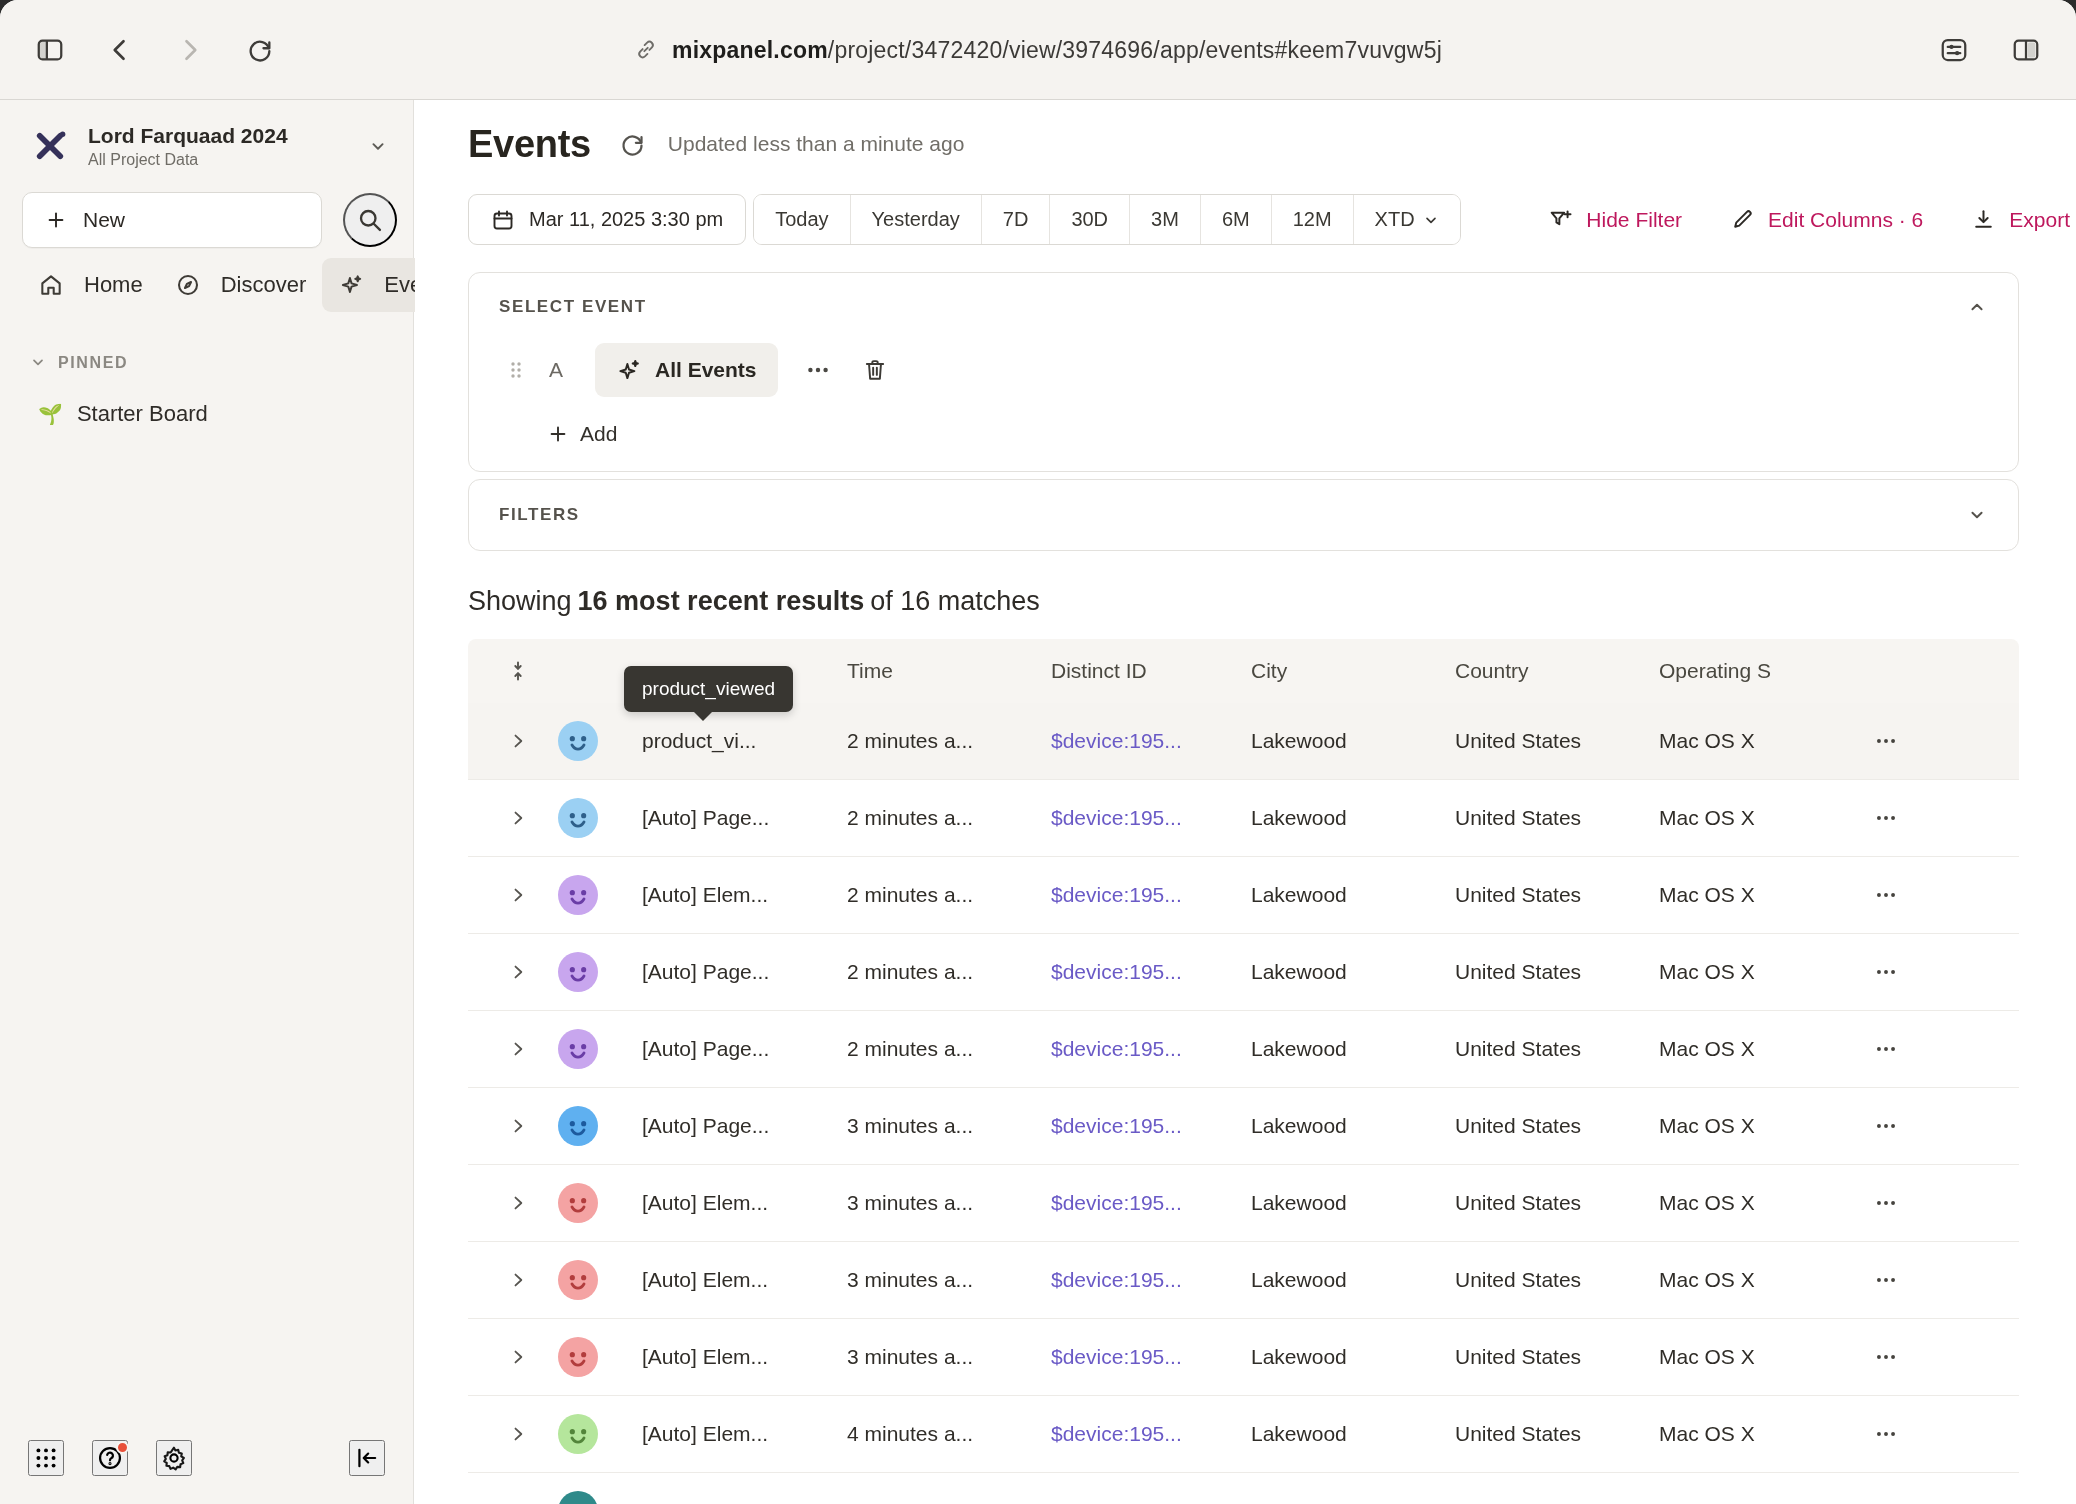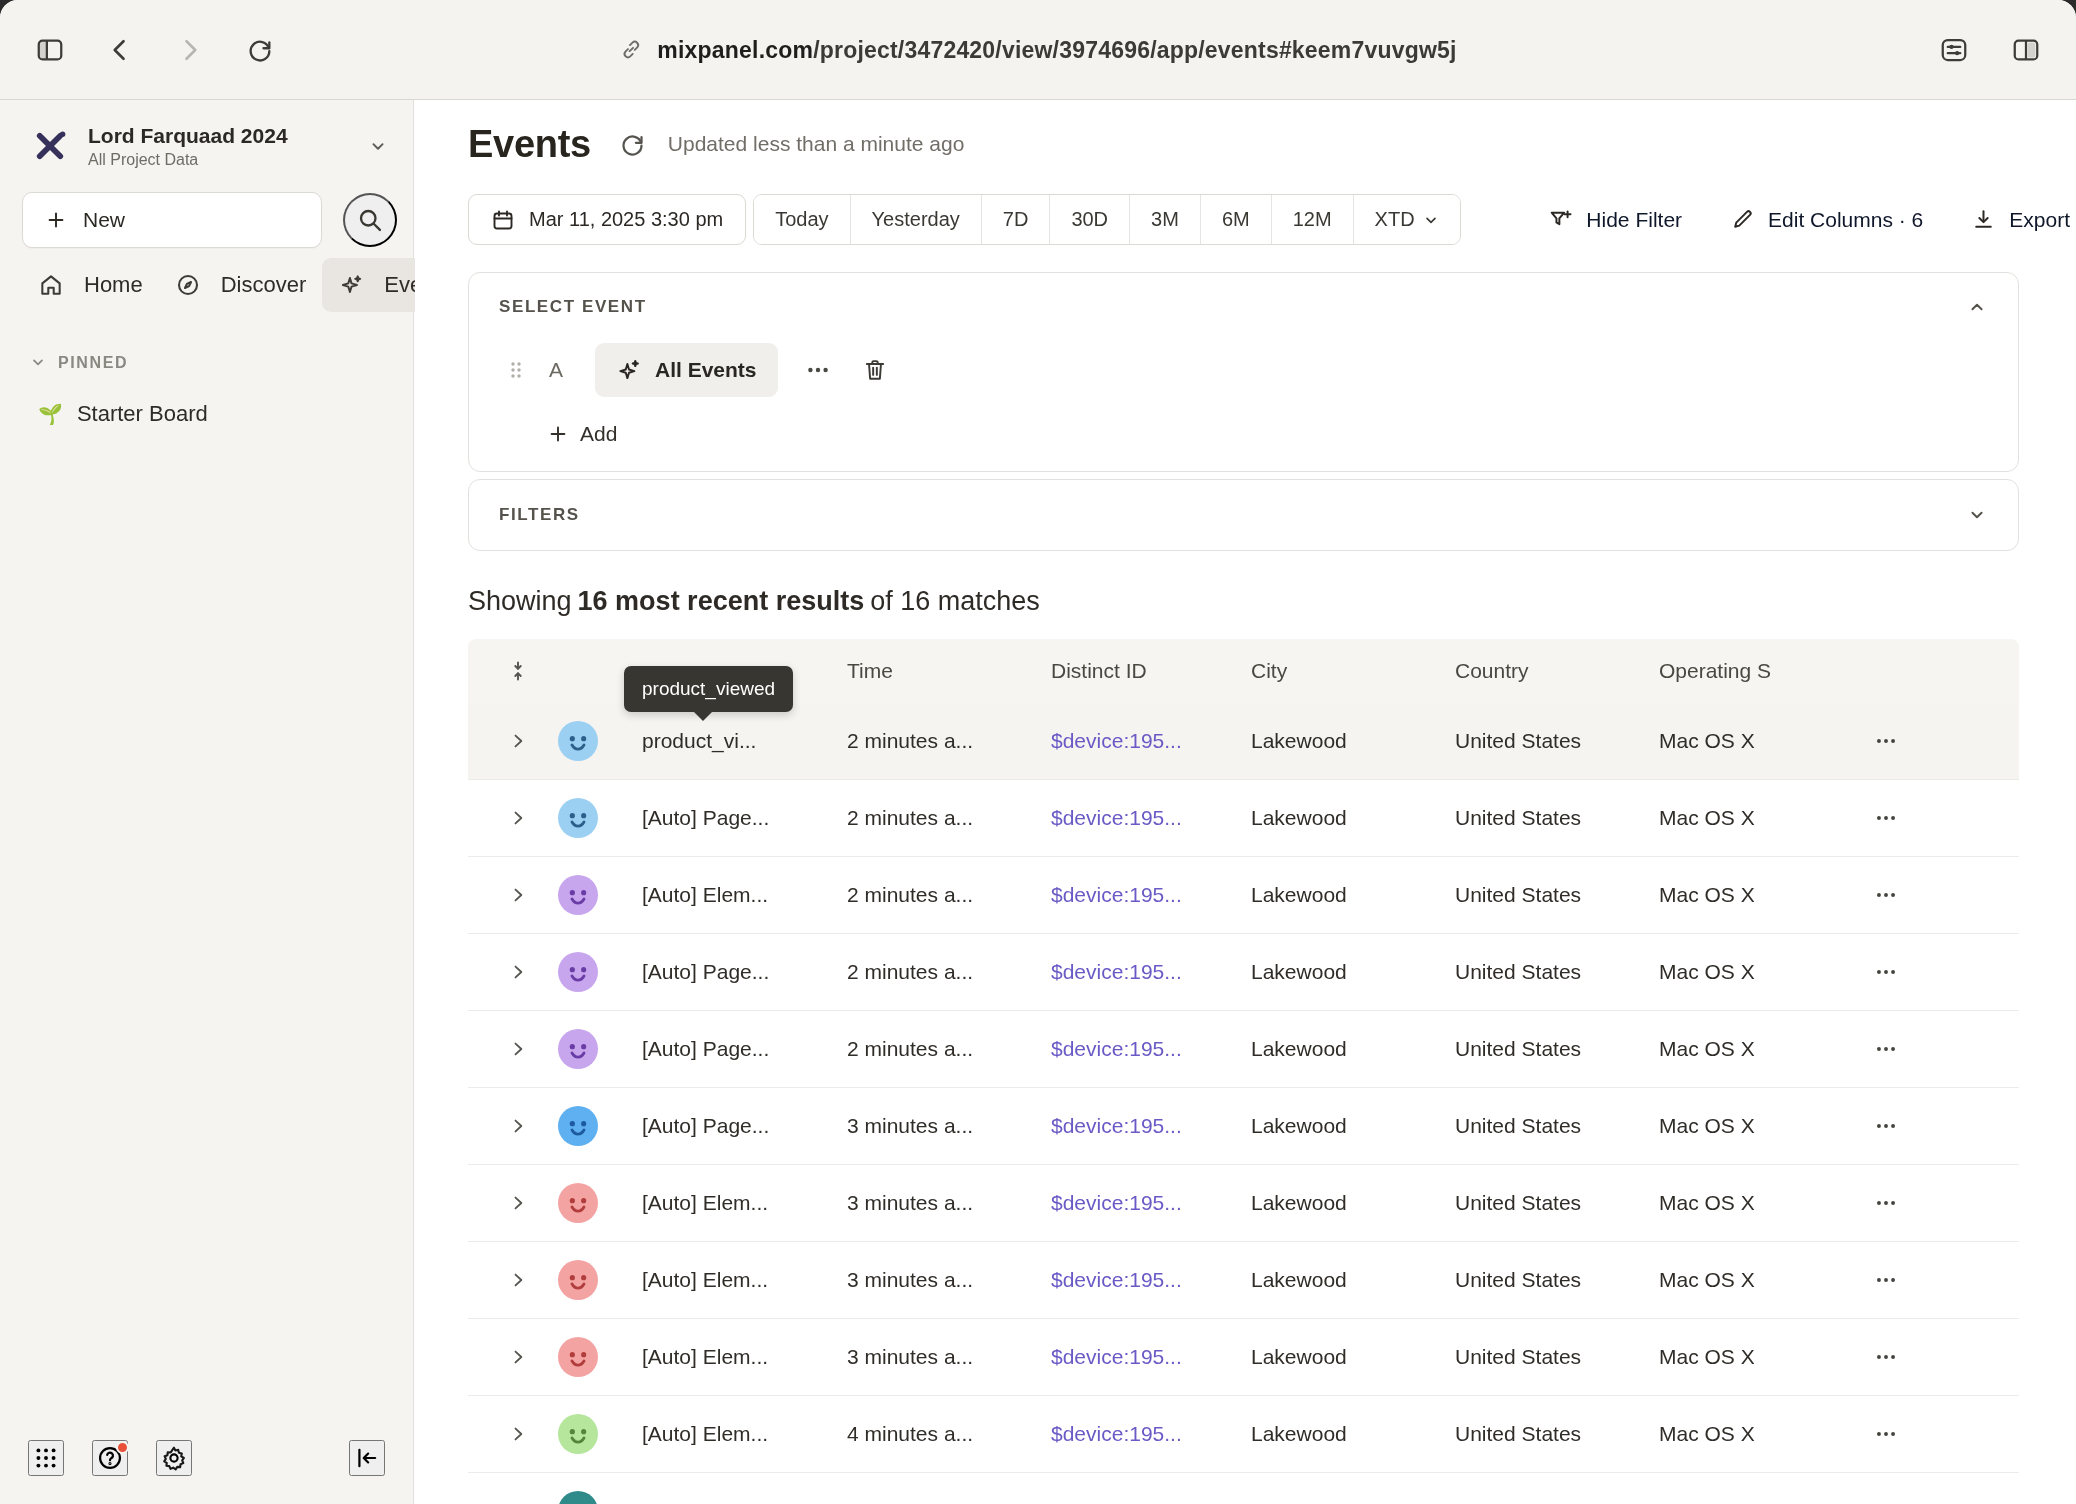--- a/index.html
+++ b/index.html
@@ -28,21 +28,21 @@
     display: flex; align-items: center; justify-content: center; margin-right: 22px;
     background: transparent; border: none; cursor: default;
   }
   .chrome-btn.disabled { color: #b9b6b1; }
   .url-box {
     position: absolute; left: 50%; top: 50%; transform: translate(-50%, -50%);
     display: flex; align-items: center; gap: 14px; color: #6f6d69;
   }
   .url-text { font-size: 23px; letter-spacing: 0.2px; white-space: nowrap; }
   .url-host { color: #1f1e1c; font-weight: 600; }
-  .url-path { color: #3c3a37; font-weight: 700; margin-top: 46px; }
+  .url-path { color: #3c3a37; font-weight: 400; margin-top: 46px; }
   .chrome-right { margin-left: auto; display: flex; align-items: center; gap: 24px; }
   .chrome-right .chrome-btn { margin-right: 0; }
 
   
   .sidebar {
     position: absolute; top: 100px; left: 0; bottom: 0; width: 414px;
     background: #f6f4f1; border-right: 1px solid #e2e0dc;
     display: flex; flex-direction: column; padding: 16px 14px 0 14px;
   }
   .workspace {
@@ -115,21 +115,21 @@
     margin-left: 7px; height: 51px; display: flex; border: 1px solid #dbd9d4; border-radius: 9px;
     overflow: hidden; background: #fff;
   }
   .range-btn {
     display: flex; align-items: center; gap: 8px; padding: 0 21px; font-size: 20px; color: #3a3833;
     background: #fff; border: none; border-left: 1px solid #e6e4e0; cursor: default;
   }
   .range-btn:first-child { border-left: none; }
   .toolbar-right { margin-left: auto; display: flex; align-items: center; gap: 48px; }
   .tool-link {
-    display: flex; align-items: center; gap: 13px; font-size: 21px; font-weight: 500; color: #0f172a;
+    display: flex; align-items: center; gap: 13px; font-size: 21px; font-weight: 500; color: #be185d;
   }
   .tool-link .icon { color: #2c2925; }
 
   .card {
     width: 1551px; border: 1px solid #e3e1dd; border-radius: 12px; background: #fff;
   }
   .select-card { margin-top: 27px; padding: 22px 30px; }
   .card-head { display: flex; align-items: center; justify-content: space-between; height: 24px; gap: 23px; }
   .card-title { font-size: 17px; font-weight: 700; letter-spacing: 1.6px; color: #55524c; }
   .card-chevron { color: #55524c; }

